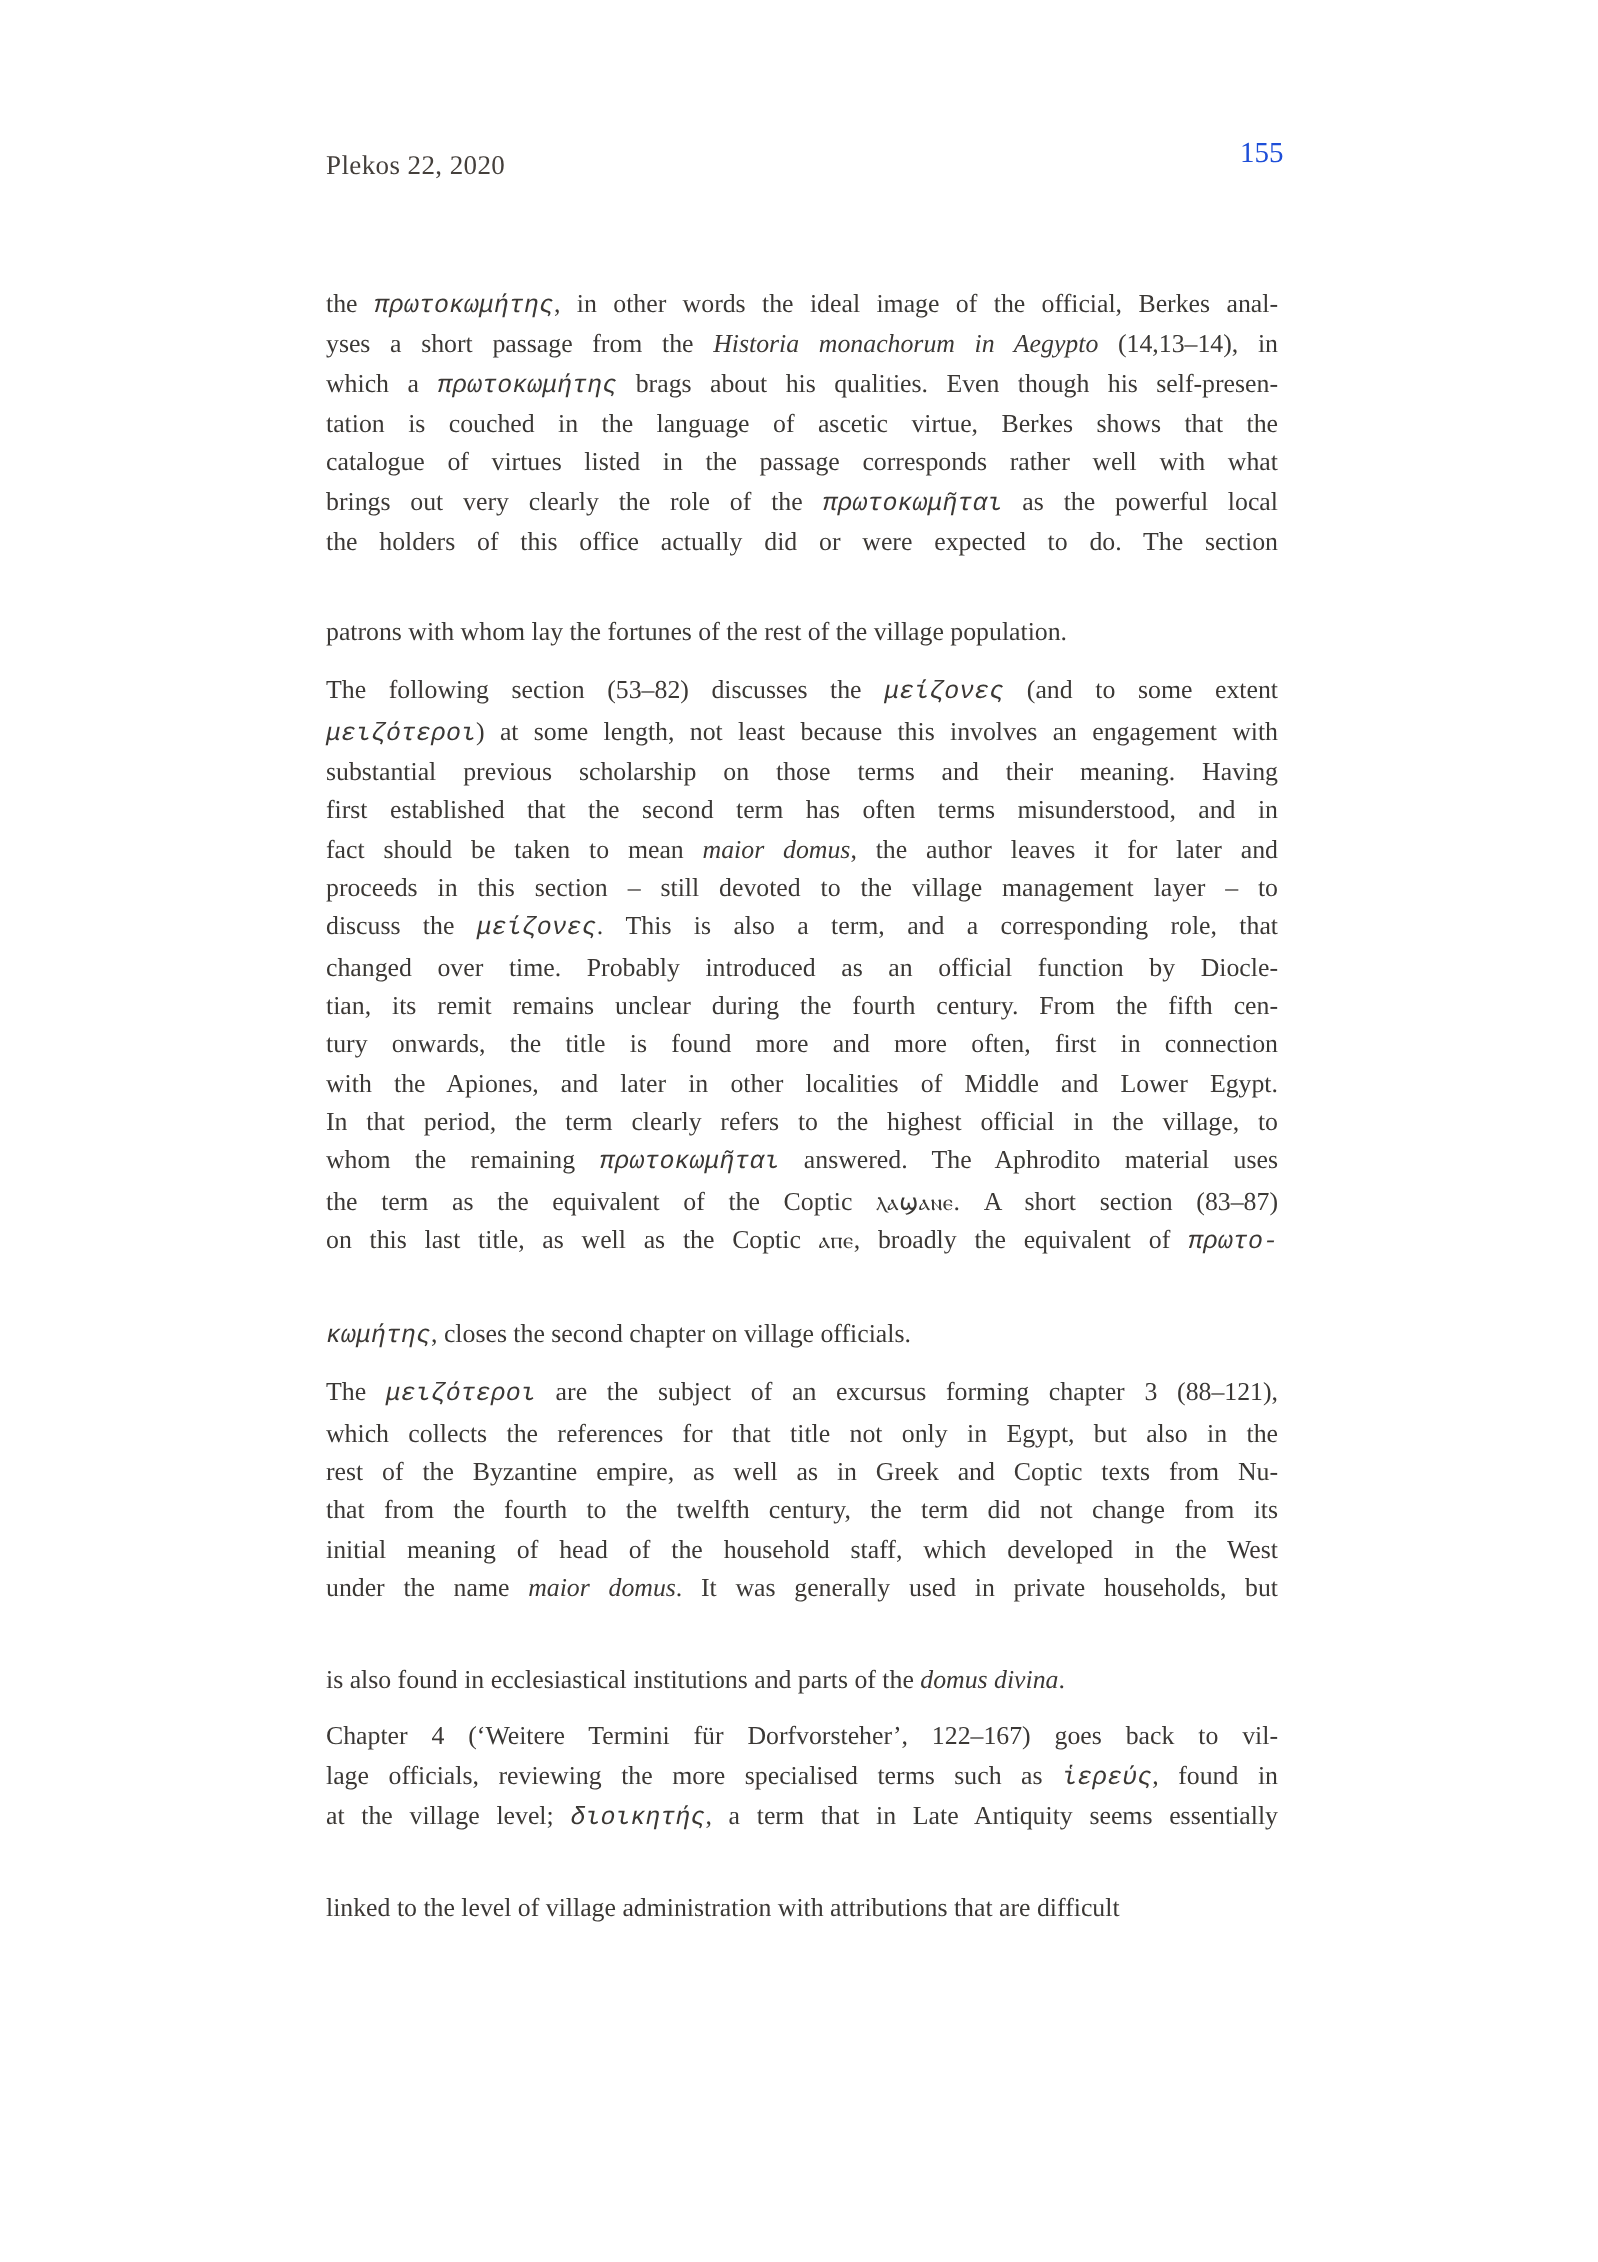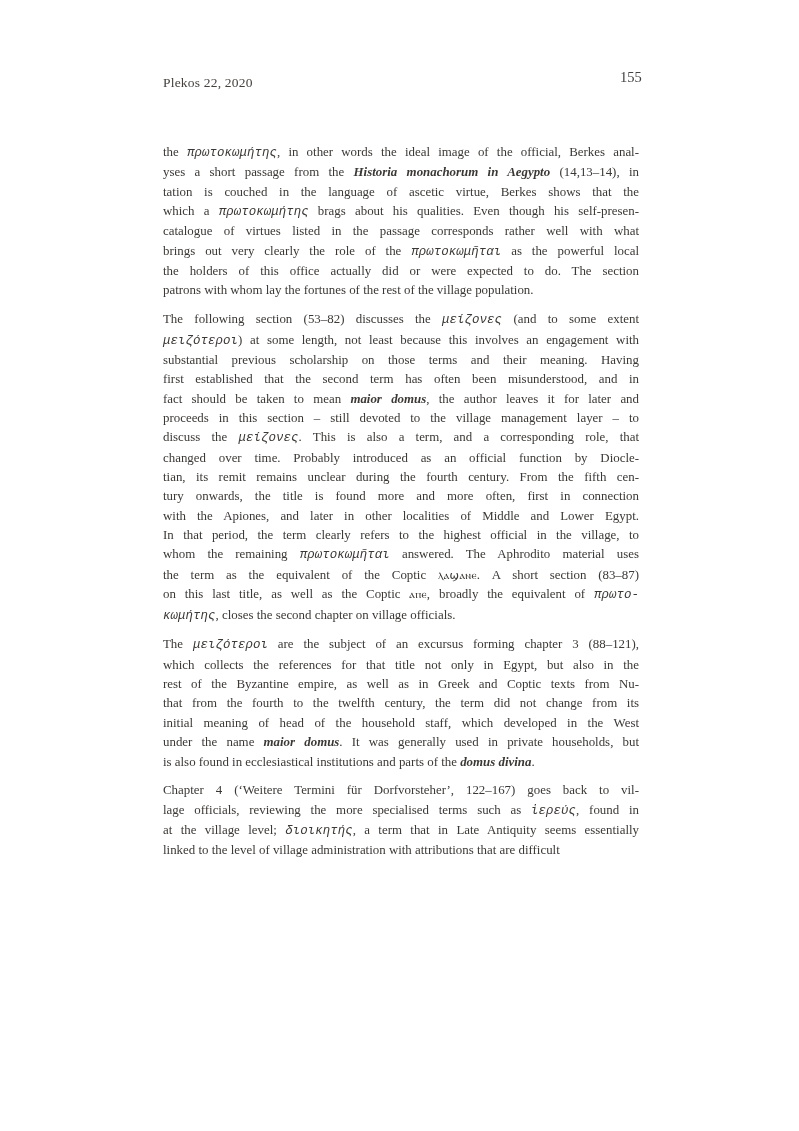--- a/index.html
+++ b/index.html
@@ -24,21 +24,21 @@
     text-align: left;
     font-size: 13.5px;
     letter-spacing: 0.2px;
     color: #443f3b;
   }
   .running-pagenum {
     position: absolute;
     top: 69px;
     left: 620px;
     font-size: 14.5px;
-    color: #404040;
+    color: #1d4ed8;
   }
   .textblock {
     position: absolute;
     top: 143px;
     left: 163px;
     width: 476px;
     font-size: 12.9px;
     line-height: 19.35px;
     color: #3b3835;
   }
@@ -47,24 +47,24 @@
   }
   .line {
     white-space: nowrap;
     text-align: justify;
     text-align-last: justify;
     text-justify: inter-word;
   }
   .line.last {
     white-space: normal;
     text-align-last: left;
+    margin-top: 26px;
   }
   .i {
     font-style: italic;
-    font-weight: bold;
   }
   .gk {
     font-style: italic;
     font-family: Liberation Mono, monospace;
     font-size: 0.97em;
   }
   .cp {
     font-family: "DejaVu Sans", sans-serif;
     font-size: 0.88em;
     letter-spacing: 0.3px;
@@ -73,32 +73,32 @@
 </head>
 <body>
 
 <div class="page">
   <div class="running-journal">Plekos 22, 2020</div>
   <div class="running-pagenum">155</div>
   <div class="textblock">
       <div class="paragraph">
         <div class="line">the <span class="gk">πρωτοκωμήτης</span>, in other words the ideal image of the official, Berkes anal-</div>
         <div class="line">yses a short passage from the <span class="i">Historia monachorum in Aegypto</span> (14,13–14), in</div>
+        <div class="line">which a <span class="gk">πρωτοκωμήτης</span> brags about his qualities. Even though his self-presen-</div>
         <div class="line">tation is couched in the language of ascetic virtue, Berkes shows that the</div>
-        <div class="line">which a <span class="gk">πρωτοκωμήτης</span> brags about his qualities. Even though his self-presen-</div>
         <div class="line">catalogue of virtues listed in the passage corresponds rather well with what</div>
         <div class="line">brings out very clearly the role of the <span class="gk">πρωτοκωμῆται</span> as the powerful local</div>
         <div class="line">the holders of this office actually did or were expected to do. The section</div>
         <div class="line last">patrons with whom lay the fortunes of the rest of the village population.</div>
       </div>
       <div class="paragraph">
         <div class="line">The following section (53–82) discusses the <span class="gk">μείζονες</span> (and to some extent</div>
         <div class="line"><span class="gk">μειζότεροι</span>) at some length, not least because this involves an engagement with</div>
         <div class="line">substantial previous scholarship on those terms and their meaning. Having</div>
-        <div class="line">first established that the second term has often been misunderstood, and in</div>
+        <div class="line">first established that the second term has often terms misunderstood, and in</div>
         <div class="line">fact should be taken to mean <span class="i">maior domus</span>, the author leaves it for later and</div>
         <div class="line">proceeds in this section – still devoted to the village management layer – to</div>
         <div class="line">discuss the <span class="gk">μείζονες</span>. This is also a term, and a corresponding role, that</div>
         <div class="line">changed over time. Probably introduced as an official function by Diocle-</div>
         <div class="line">tian, its remit remains unclear during the fourth century. From the fifth cen-</div>
         <div class="line">tury onwards, the title is found more and more often, first in connection</div>
         <div class="line">with the Apiones, and later in other localities of Middle and Lower Egypt.</div>
         <div class="line">In that period, the term clearly refers to the highest official in the village, to</div>
         <div class="line">whom the remaining <span class="gk">πρωτοκωμῆται</span> answered. The Aphrodito material uses</div>
         <div class="line">the term as the equivalent of the Coptic <span class="cp">ⲗⲁϣⲁⲛⲉ</span>. A short section (83–87)</div>

